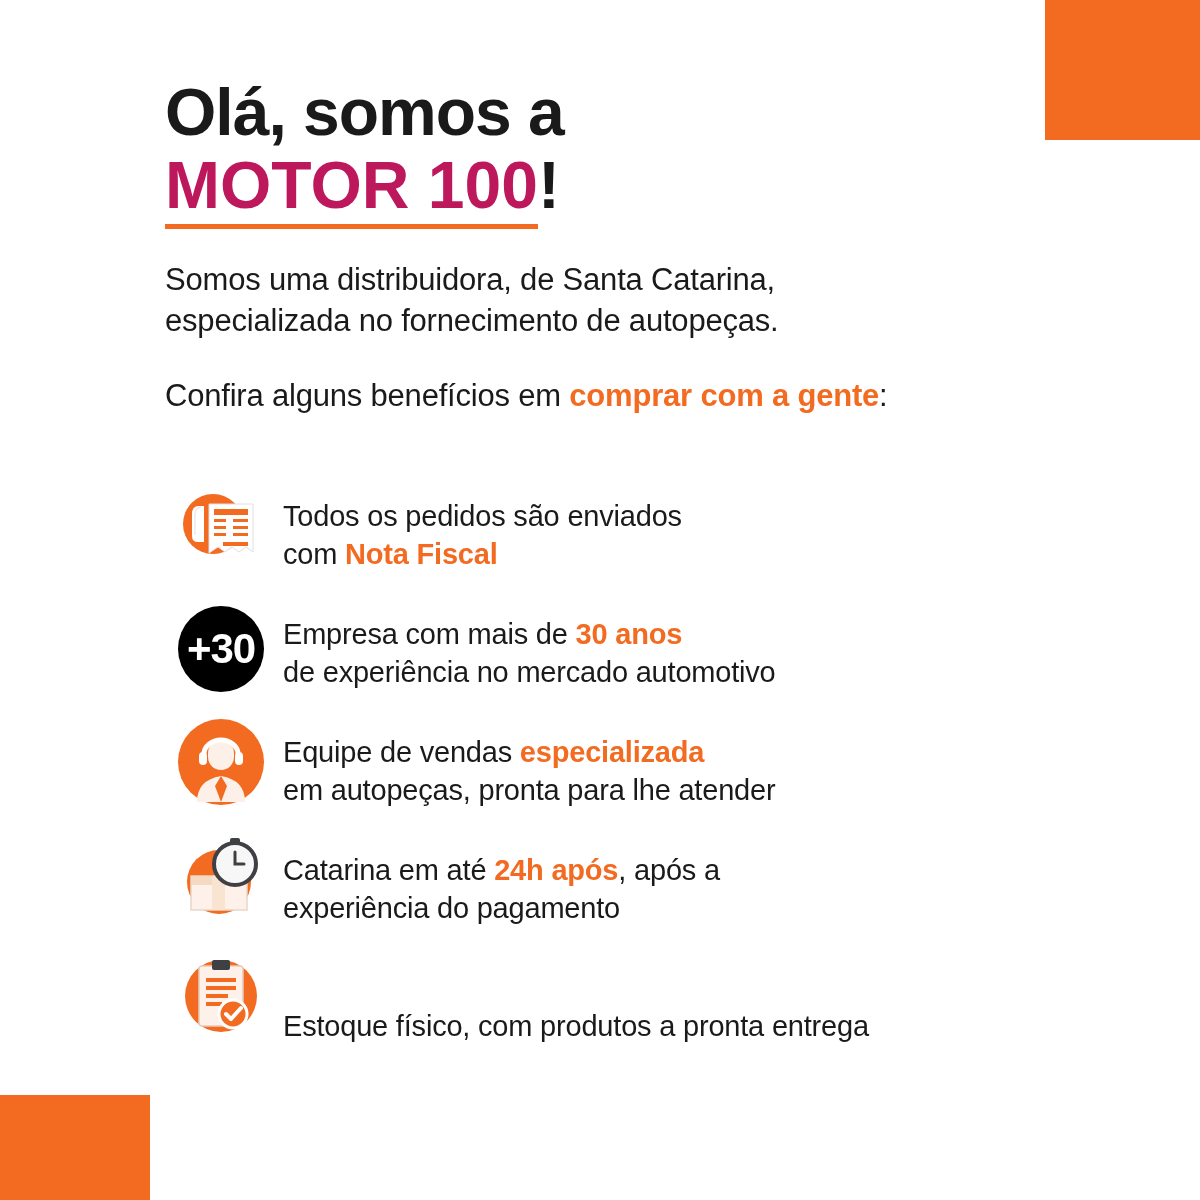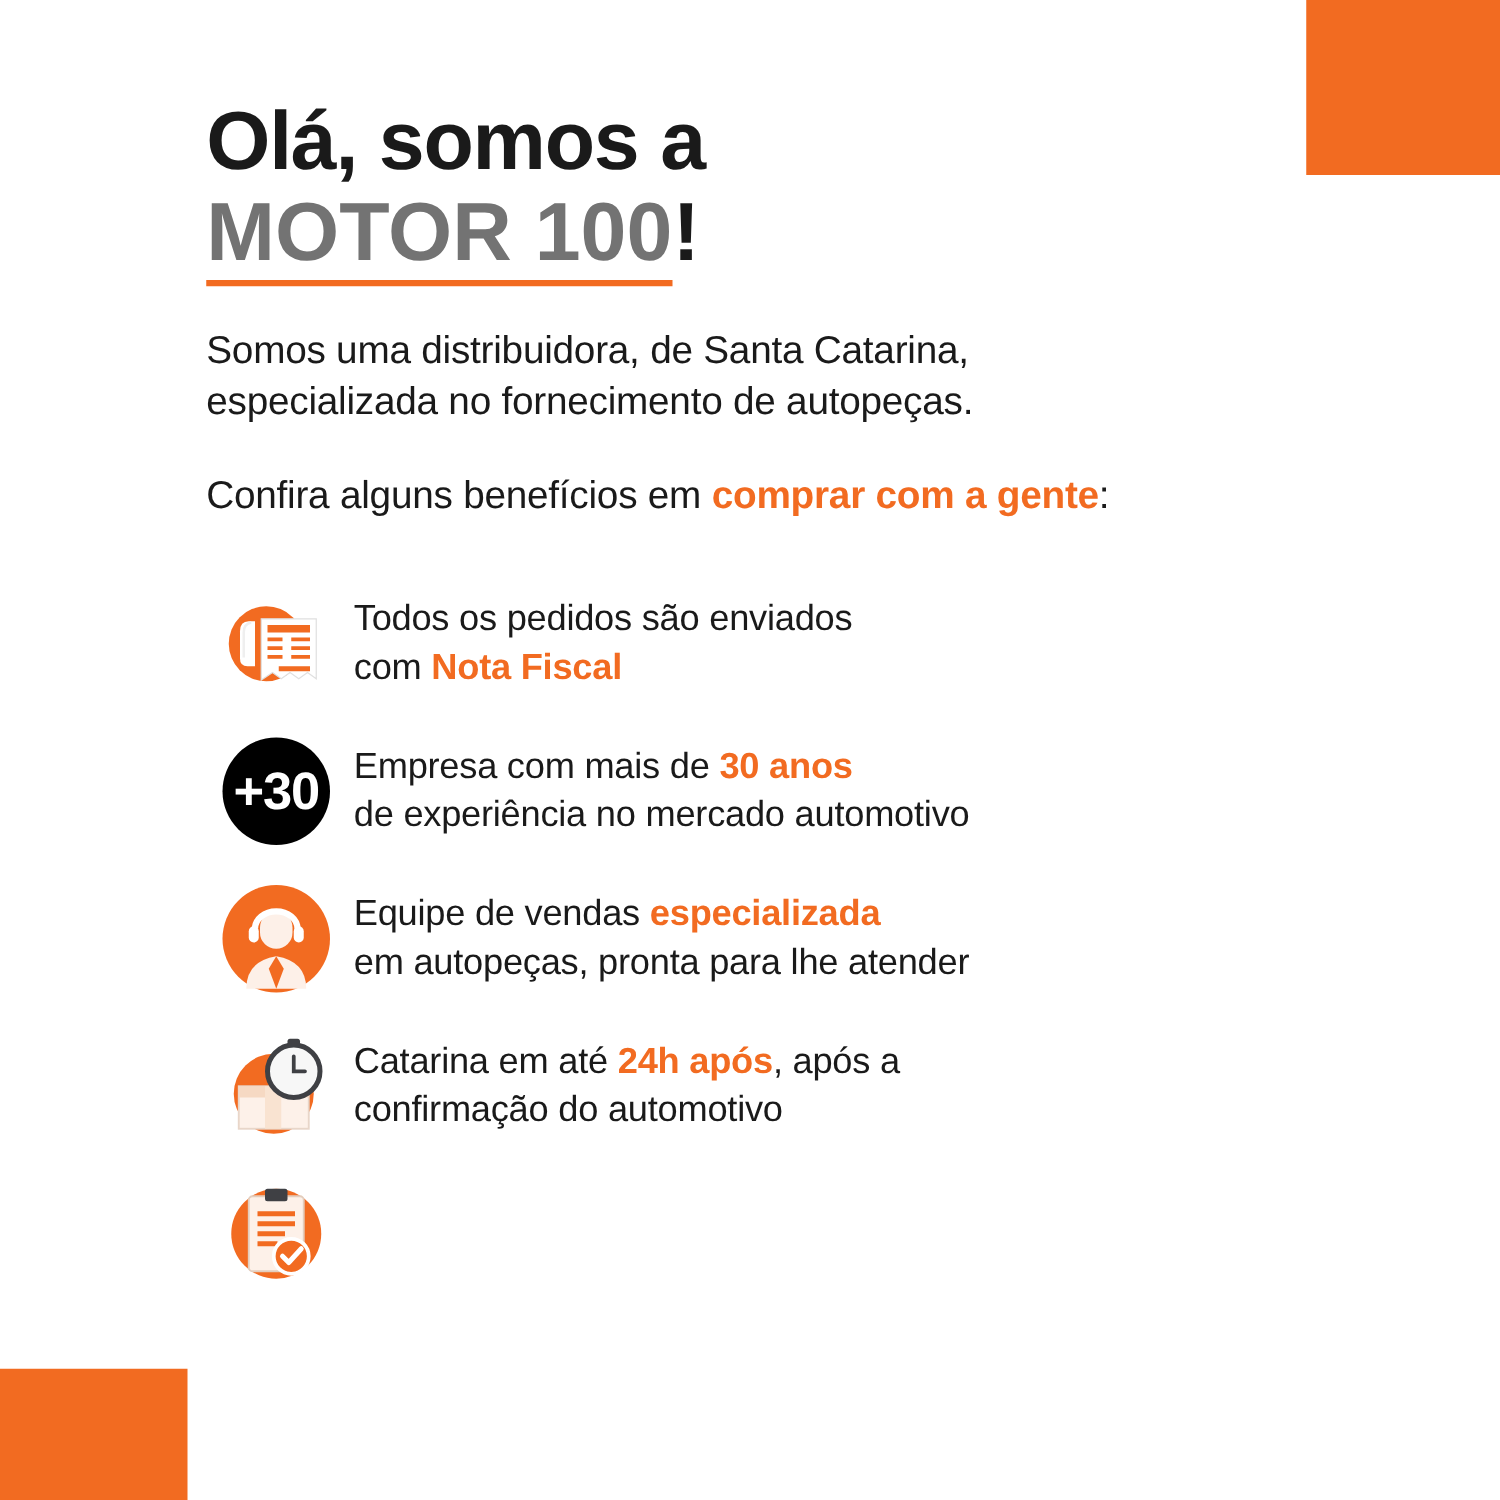--- a/index.html
+++ b/index.html
@@ -52,21 +52,21 @@
   .brandline {
     margin-top: 4px;
     font-size: 66px;
     font-weight: bold;
     color: #1a1a1a;
     letter-spacing: 0px;
     line-height: 1.05;
     display: inline-block;
   }
   .brand {
-    color: #737373;
+    color: #be185d;
     border-bottom: 5px solid #f26b21;
     padding-bottom: 2px;
   }
   .bang { color: #1a1a1a; }
 
   .intro {
     margin-top: 38px;
     font-size: 31px;
     color: #1a1a1a;
     line-height: 1.34;
@@ -78,21 +78,21 @@
     color: #1a1a1a;
     letter-spacing: -0.2px;
   }
   .hl { color: #f26b21; font-weight: bold; }
 
   .benefits {
     margin-top: 42px;
   }
   .benefit {
     display: flex;
-    align-items: center;
+    align-items: flex-end;
     min-height: 118px;
   }
   .b-icon {
     width: 112px;
     flex: 0 0 112px;
     display: flex;
     align-items: center;
     justify-content: center;
   }
   .b-text {
@@ -210,35 +210,38 @@
             <rect x="22" y="52" width="56" height="34" fill="#fdf1e9" stroke="#e8d6c9" stroke-width="1.5"></rect>
             <rect x="22" y="52" width="56" height="9" fill="#f6d9c3"></rect>
             <rect x="43" y="52" width="13" height="34" fill="#f9e3d1"></rect>
             <circle cx="66" cy="40" r="21" fill="#f7f7f7" stroke="#3f4044" stroke-width="4"></circle>
             <rect x="61" y="14" width="10" height="6" rx="2" fill="#3f4044"></rect>
             <path d="M66 28 v12 h9" fill="none" stroke="#3f4044" stroke-width="3" stroke-linecap="round"></path>
           </svg>
         </div>
         <div class="b-text">
           <span>Catarina em até </span><span class="hl">24h após</span><span>, após a</span><br>
-          <span>confirmação do automotivo</span>
+          <span>experiência do pagamento</span>
         </div>
       </div>
 
       <div class="benefit">
         <div class="b-icon">
           <svg width="100" height="100" viewBox="0 0 100 100" aria-hidden="true">
             <circle cx="50" cy="50" r="36" fill="#f26b21"></circle>
             <rect x="28" y="20" width="44" height="60" rx="3" fill="#fdf1e9" stroke="#e3cdbd" stroke-width="1.5"></rect>
             <rect x="41" y="14" width="18" height="10" rx="2" fill="#3f4044"></rect>
             <rect x="35" y="32" width="30" height="4" fill="#f26b21"></rect>
             <rect x="35" y="40" width="30" height="4" fill="#f26b21"></rect>
             <rect x="35" y="48" width="22" height="4" fill="#f26b21"></rect>
             <rect x="35" y="56" width="16" height="4" fill="#f26b21"></rect>
             <circle cx="62" cy="68" r="14" fill="#f26b21" stroke="#ffffff" stroke-width="3"></circle>
             <path d="M55 68 l5 5 l10 -11" fill="none" stroke="#ffffff" stroke-width="4" stroke-linecap="round" stroke-linejoin="round"></path>
           </svg>
         </div>
+        <div class="b-text">
+          <span>Estoque físico, com produtos a pronta entrega</span>
+        </div>
       </div>
 
     </div>
   </div>
 </div>
 
 </body></html>

